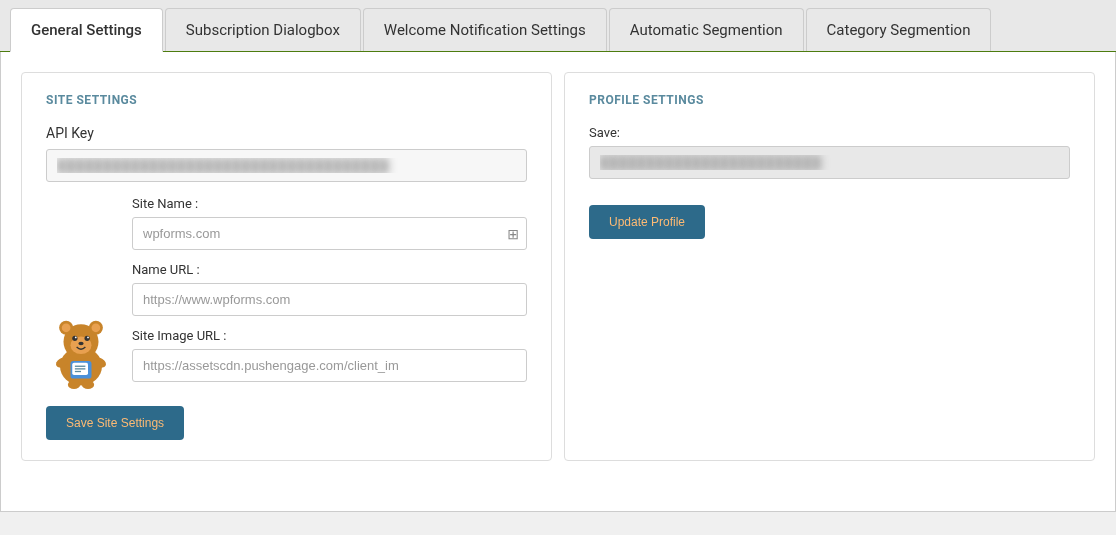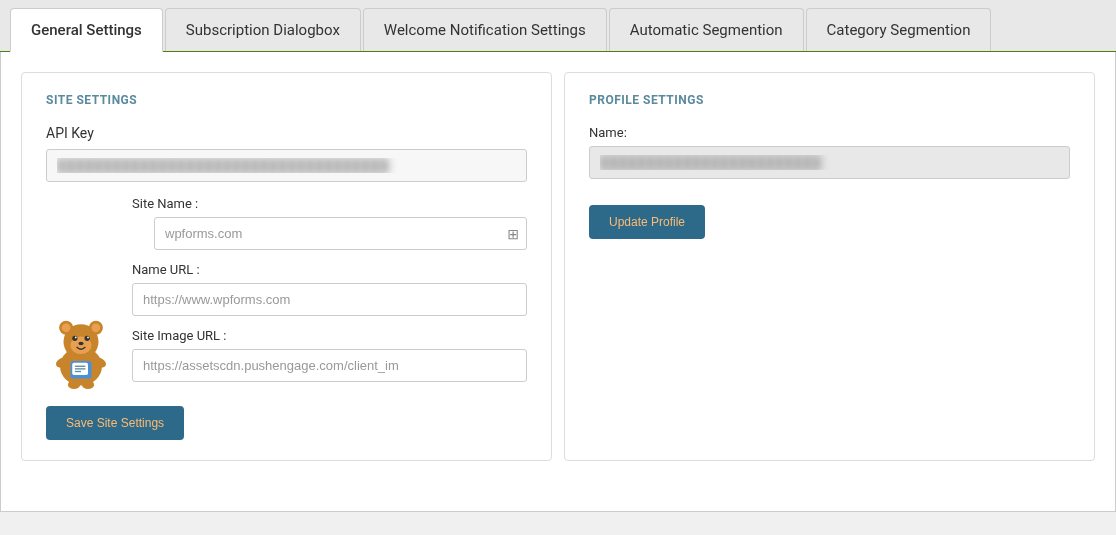--- a/index.html
+++ b/index.html
@@ -110,21 +110,20 @@
     .site-fields {
       flex: 1;
     }
     .field-group {
       margin-bottom: 12px;
     }
     .input-with-icon {
       position: relative;
       display: flex;
       align-items: center;
-      margin-left: 22px;
     }
     .input-with-icon input {
       padding-right: 32px;
     }
     .copy-icon {
       position: absolute;
       right: 8px;
       color: #888;
       font-size: 14px;
       cursor: pointer;
@@ -251,21 +250,21 @@
 
       <button class="btn-primary">Save Site Settings</button>
     </div>
 
     <div class="panel">
       <div class="panel-title">PROFILE SETTINGS</div>
 
       <div class="profile-fields">
 
         <div class="profile-field-group">
-          <label class="field-label">Name:</label>
+          <label class="field-label">Save:</label>
           <input class="text-input blurred-value" type="text" value="████████████████████████" style="background: rgb(232, 232, 232);">
         </div>
 
       </div>
 
       <button class="btn-primary">Update Profile</button>
     </div>
 
   </div>
 </div>

